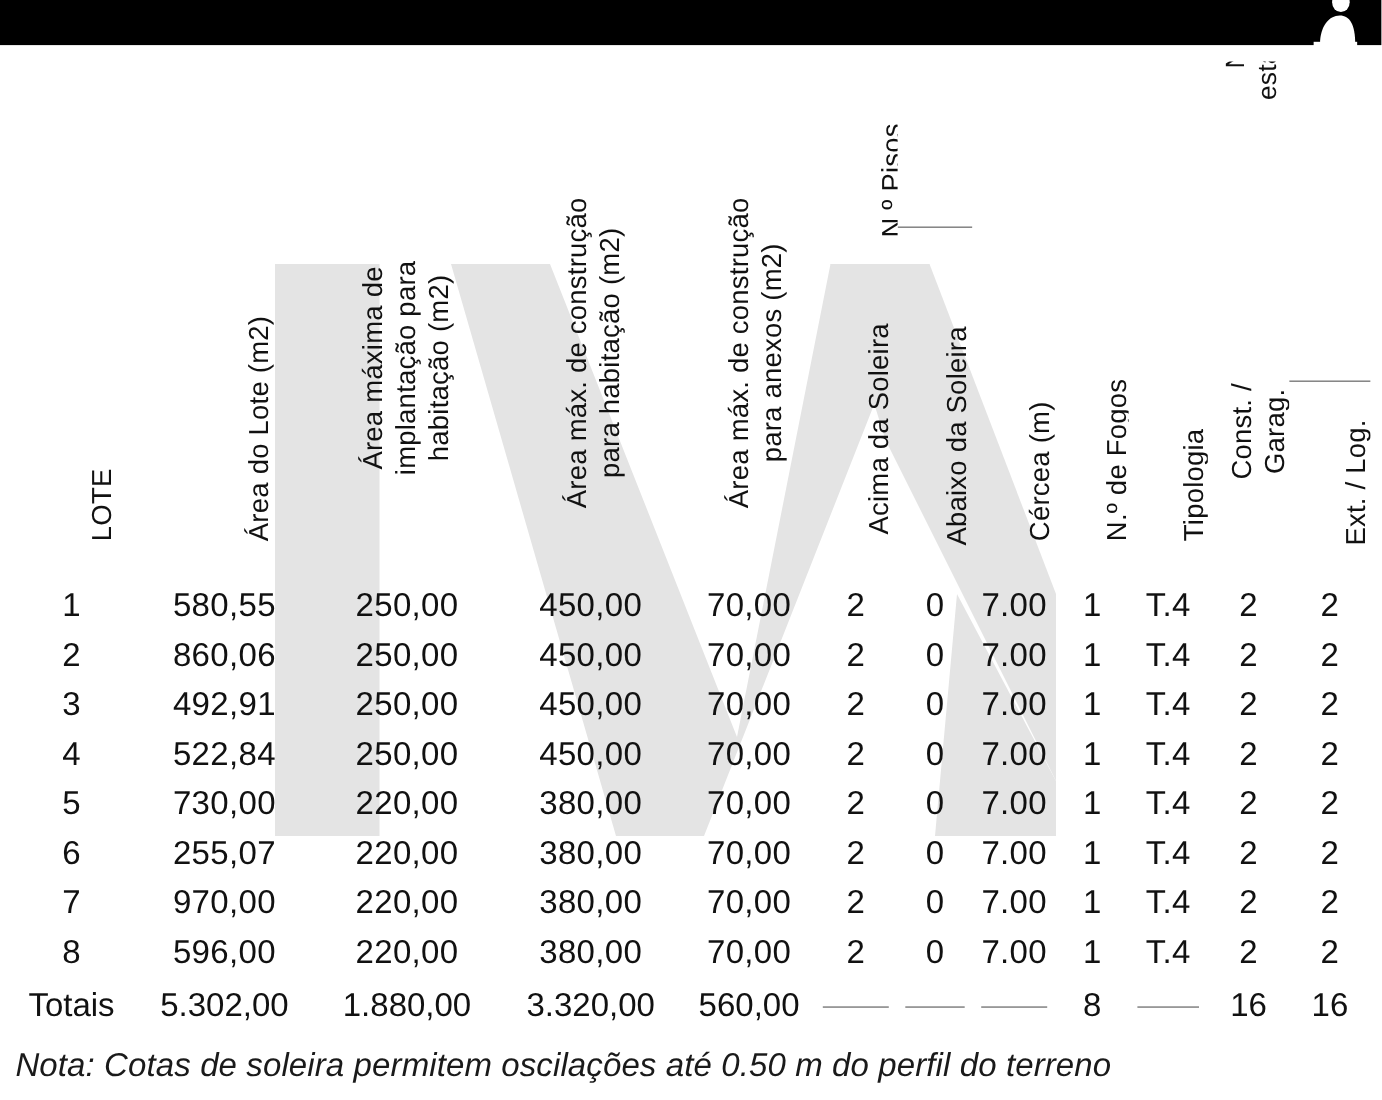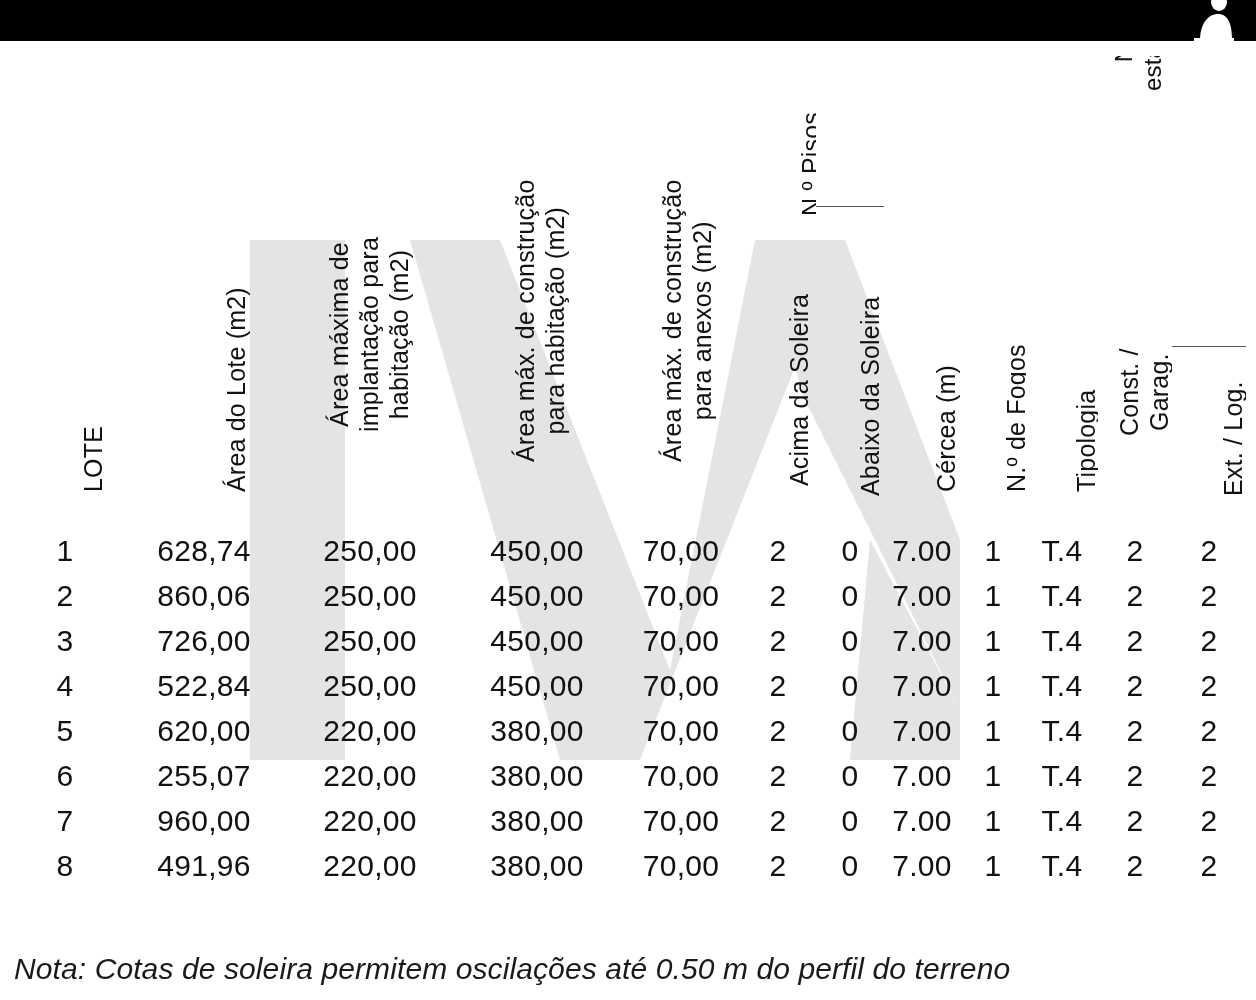--- a/index.html
+++ b/index.html
@@ -260,21 +260,21 @@
         <th class="hcell hr-top-thick">
           <div class="splitwrap">
             <div class="subdiv" style="top:290px;"></div>
             <div class="rotinner" style="left:62%; top:440px;">Ext. / Log.</div>
           </div>
         </th>
       </tr>
 
       <tr class="drow">
         <td class="hr-top-thick hr-bot-thin vr-thick">1</td>
-        <td class="hr-top-thick hr-bot-thin vr-thick">628,74</td>
+        <td class="hr-top-thick hr-bot-thin vr-thick">580,55</td>
         <td class="hr-top-thick hr-bot-thin vr-thick">250,00</td>
         <td class="hr-top-thick hr-bot-thin vr-thick">450,00</td>
         <td class="hr-top-thick hr-bot-thin vr-thick">70,00</td>
         <td class="hr-top-thick hr-bot-thin vr-thin">2</td>
         <td class="hr-top-thick hr-bot-thin vr-thick">0</td>
         <td class="hr-top-thick hr-bot-thin vr-thick">7.00</td>
         <td class="hr-top-thick hr-bot-thin vr-thin">1</td>
         <td class="hr-top-thick hr-bot-thin vr-thick">T.4</td>
         <td class="hr-top-thick hr-bot-thin vr-thin">2</td>
         <td class="hr-top-thick hr-bot-thin">2</td>
@@ -290,21 +290,21 @@
         <td class="hr-bot-thin vr-thick">0</td>
         <td class="hr-bot-thin vr-thick">7.00</td>
         <td class="hr-bot-thin vr-thin">1</td>
         <td class="hr-bot-thin vr-thick">T.4</td>
         <td class="hr-bot-thin vr-thin">2</td>
         <td class="hr-bot-thin">2</td>
       </tr>
 
       <tr class="drow">
         <td class="hr-bot-thin vr-thick">3</td>
-        <td class="hr-bot-thin vr-thick">726,00</td>
+        <td class="hr-bot-thin vr-thick">492,91</td>
         <td class="hr-bot-thin vr-thick">250,00</td>
         <td class="hr-bot-thin vr-thick">450,00</td>
         <td class="hr-bot-thin vr-thick">70,00</td>
         <td class="hr-bot-thin vr-thin">2</td>
         <td class="hr-bot-thin vr-thick">0</td>
         <td class="hr-bot-thin vr-thick">7.00</td>
         <td class="hr-bot-thin vr-thin">1</td>
         <td class="hr-bot-thin vr-thick">T.4</td>
         <td class="hr-bot-thin vr-thin">2</td>
         <td class="hr-bot-thin">2</td>
@@ -320,21 +320,21 @@
         <td class="hr-bot-thin vr-thick">0</td>
         <td class="hr-bot-thin vr-thick">7.00</td>
         <td class="hr-bot-thin vr-thin">1</td>
         <td class="hr-bot-thin vr-thick">T.4</td>
         <td class="hr-bot-thin vr-thin">2</td>
         <td class="hr-bot-thin">2</td>
       </tr>
 
       <tr class="drow">
         <td class="hr-bot-thin vr-thick">5</td>
-        <td class="hr-bot-thin vr-thick">620,00</td>
+        <td class="hr-bot-thin vr-thick">730,00</td>
         <td class="hr-bot-thin vr-thick">220,00</td>
         <td class="hr-bot-thin vr-thick">380,00</td>
         <td class="hr-bot-thin vr-thick">70,00</td>
         <td class="hr-bot-thin vr-thin">2</td>
         <td class="hr-bot-thin vr-thick">0</td>
         <td class="hr-bot-thin vr-thick">7.00</td>
         <td class="hr-bot-thin vr-thin">1</td>
         <td class="hr-bot-thin vr-thick">T.4</td>
         <td class="hr-bot-thin vr-thin">2</td>
         <td class="hr-bot-thin">2</td>
@@ -350,47 +350,69 @@
         <td class="hr-bot-thin vr-thick">0</td>
         <td class="hr-bot-thin vr-thick">7.00</td>
         <td class="hr-bot-thin vr-thin">1</td>
         <td class="hr-bot-thin vr-thick">T.4</td>
         <td class="hr-bot-thin vr-thin">2</td>
         <td class="hr-bot-thin">2</td>
       </tr>
 
       <tr class="drow">
         <td class="hr-bot-thin vr-thick">7</td>
-        <td class="hr-bot-thin vr-thick">960,00</td>
+        <td class="hr-bot-thin vr-thick">970,00</td>
         <td class="hr-bot-thin vr-thick">220,00</td>
         <td class="hr-bot-thin vr-thick">380,00</td>
         <td class="hr-bot-thin vr-thick">70,00</td>
         <td class="hr-bot-thin vr-thin">2</td>
         <td class="hr-bot-thin vr-thick">0</td>
         <td class="hr-bot-thin vr-thick">7.00</td>
         <td class="hr-bot-thin vr-thin">1</td>
         <td class="hr-bot-thin vr-thick">T.4</td>
         <td class="hr-bot-thin vr-thin">2</td>
         <td class="hr-bot-thin">2</td>
       </tr>
 
       <tr class="drow">
         <td class="hr-bot-thick vr-thick">8</td>
-        <td class="hr-bot-thick vr-thick">491,96</td>
+        <td class="hr-bot-thick vr-thick">596,00</td>
         <td class="hr-bot-thick vr-thick">220,00</td>
         <td class="hr-bot-thick vr-thick">380,00</td>
         <td class="hr-bot-thick vr-thick">70,00</td>
         <td class="hr-bot-thick vr-thin">2</td>
         <td class="hr-bot-thick vr-thick">0</td>
         <td class="hr-bot-thick vr-thick">7.00</td>
         <td class="hr-bot-thick vr-thin">1</td>
         <td class="hr-bot-thick vr-thick">T.4</td>
         <td class="hr-bot-thick vr-thin">2</td>
         <td class="hr-bot-thick">2</td>
       </tr>
 
+      <tr class="totrow">
+        <td class="hr-bot-thick vr-thick">Totais</td>
+        <td class="hr-bot-thick vr-thick">5.302,00</td>
+        <td class="hr-bot-thick vr-thick">1.880,00</td>
+        <td class="hr-bot-thick vr-thick">3.320,00</td>
+        <td class="hr-bot-thick vr-thick">560,00</td>
+        <td class="hr-bot-thick vr-thin">
+              <span class="blankline"></span>
+            </td>
+        <td class="hr-bot-thick vr-thin">
+              <span class="blankline"></span>
+            </td>
+        <td class="hr-bot-thick vr-thick">
+              <span class="blankline"></span>
+            </td>
+        <td class="hr-bot-thick vr-thin">8</td>
+        <td class="hr-bot-thick vr-thick">
+              <span class="blankline"></span>
+            </td>
+        <td class="hr-bot-thick vr-thin">16</td>
+        <td class="hr-bot-thick">16</td>
+      </tr>
     </tbody>
       </table>
   </div>
 
   <div class="note">Nota: Cotas de soleira permitem oscilações até  0.50 m do perfil do terreno</div>
 
 </div>
 
 </body></html>

